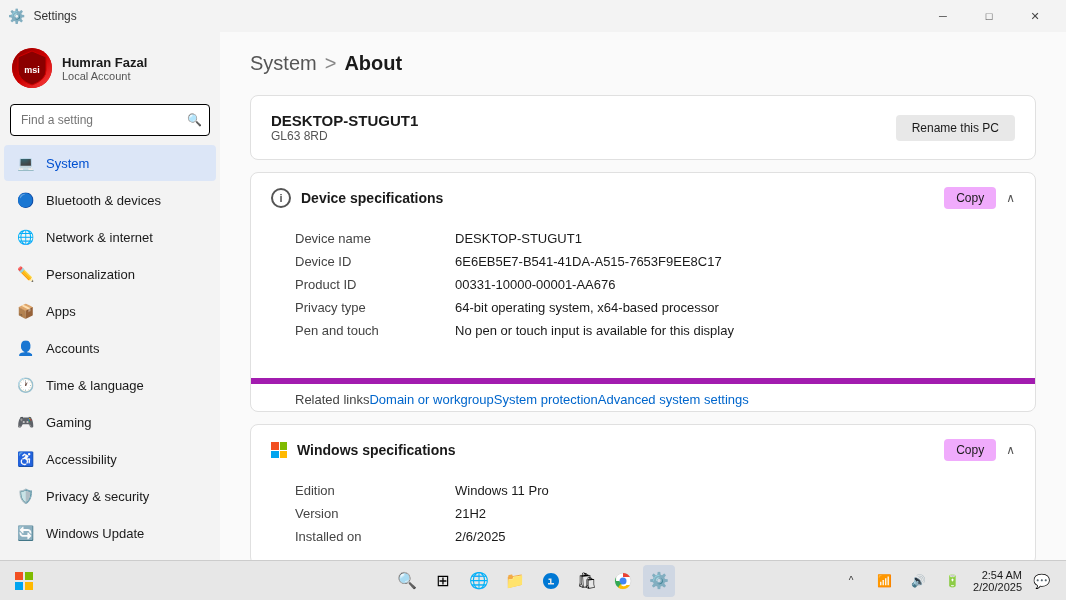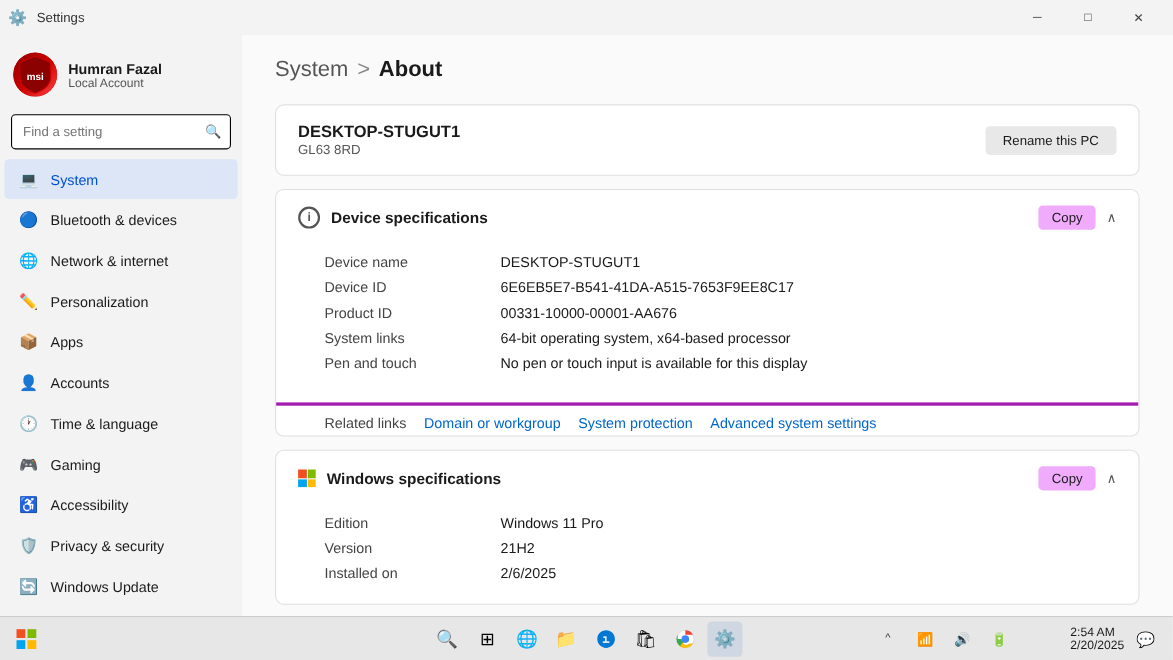--- a/index.html
+++ b/index.html
@@ -261,24 +261,23 @@
     }
     .spec-value {
       color: #1a1a1a;
       font-size: 13px;
     }
 
     
     .related-links {
       display: flex;
       align-items: center;
-      gap: 16px;
       padding: 8px 0 4px 44px;
-      border-top: 3px solid #a21caf;
-      margin-top: 8px;
+      border-top: 6px solid #a21caf;
+      margin-top: 20px;
     }
     .related-links-label {
       font-size: 13px;
       color: #444;
       font-weight: 500;
     }
     .related-link {
       font-size: 13px;
       color: #0066cc;
       cursor: pointer;
@@ -322,22 +321,22 @@
       display: flex;
       align-items: center;
       justify-content: center;
       cursor: pointer;
       border-radius: 4px;
       font-size: 16px;
     }
     .taskbar-time {
       font-size: 11px;
       color: #1a1a1a;
-      cursor: pointer;
-      margin-left: 44px;
+      text-align: right;
+      cursor: pointer;
     }
     .taskbar-time .time { font-weight: 500; }
     .taskbar-systray {
       display: flex;
       align-items: center;
       gap: 2px;
       font-size: 13px;
       color: #333;
     }
 
@@ -492,21 +491,21 @@
   </div>
           <div class="spec-row">
     <span class="spec-label">Device ID</span>
     <span class="spec-value">6E6EB5E7-B541-41DA-A515-7653F9EE8C17</span>
   </div>
           <div class="spec-row">
     <span class="spec-label">Product ID</span>
     <span class="spec-value">00331-10000-00001-AA676</span>
   </div>
           <div class="spec-row">
-    <span class="spec-label">System links</span>
+    <span class="spec-label">Privacy type</span>
     <span class="spec-value">64-bit operating system, x64-based processor</span>
   </div>
           <div class="spec-row">
     <span class="spec-label">Pen and touch</span>
     <span class="spec-value">No pen or touch input is available for this display</span>
   </div>
         </div>
       <div class="related-links">
         <span class="related-links-label">Related links</span>
         <a class="related-link">Domain or workgroup</a>

